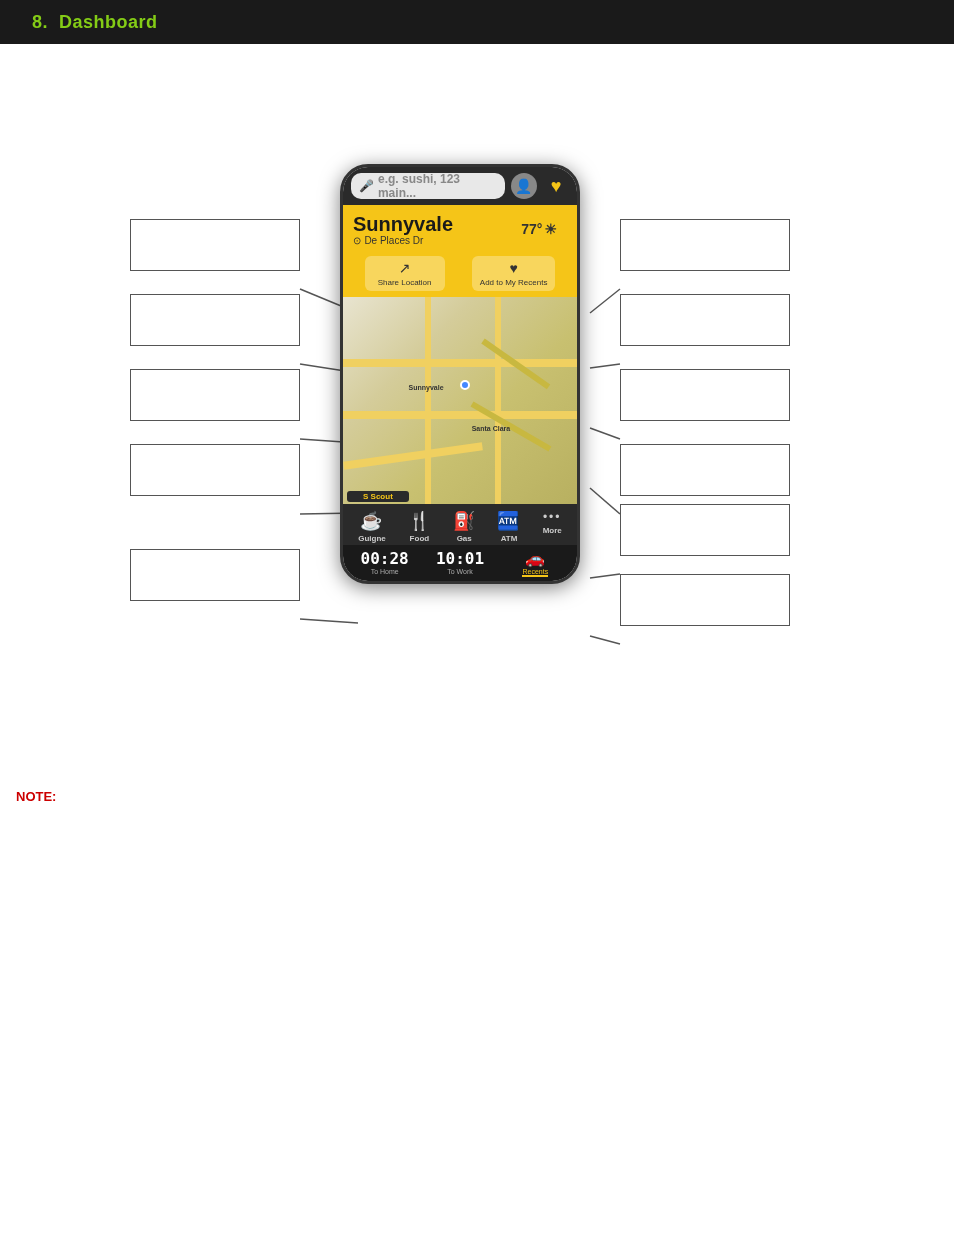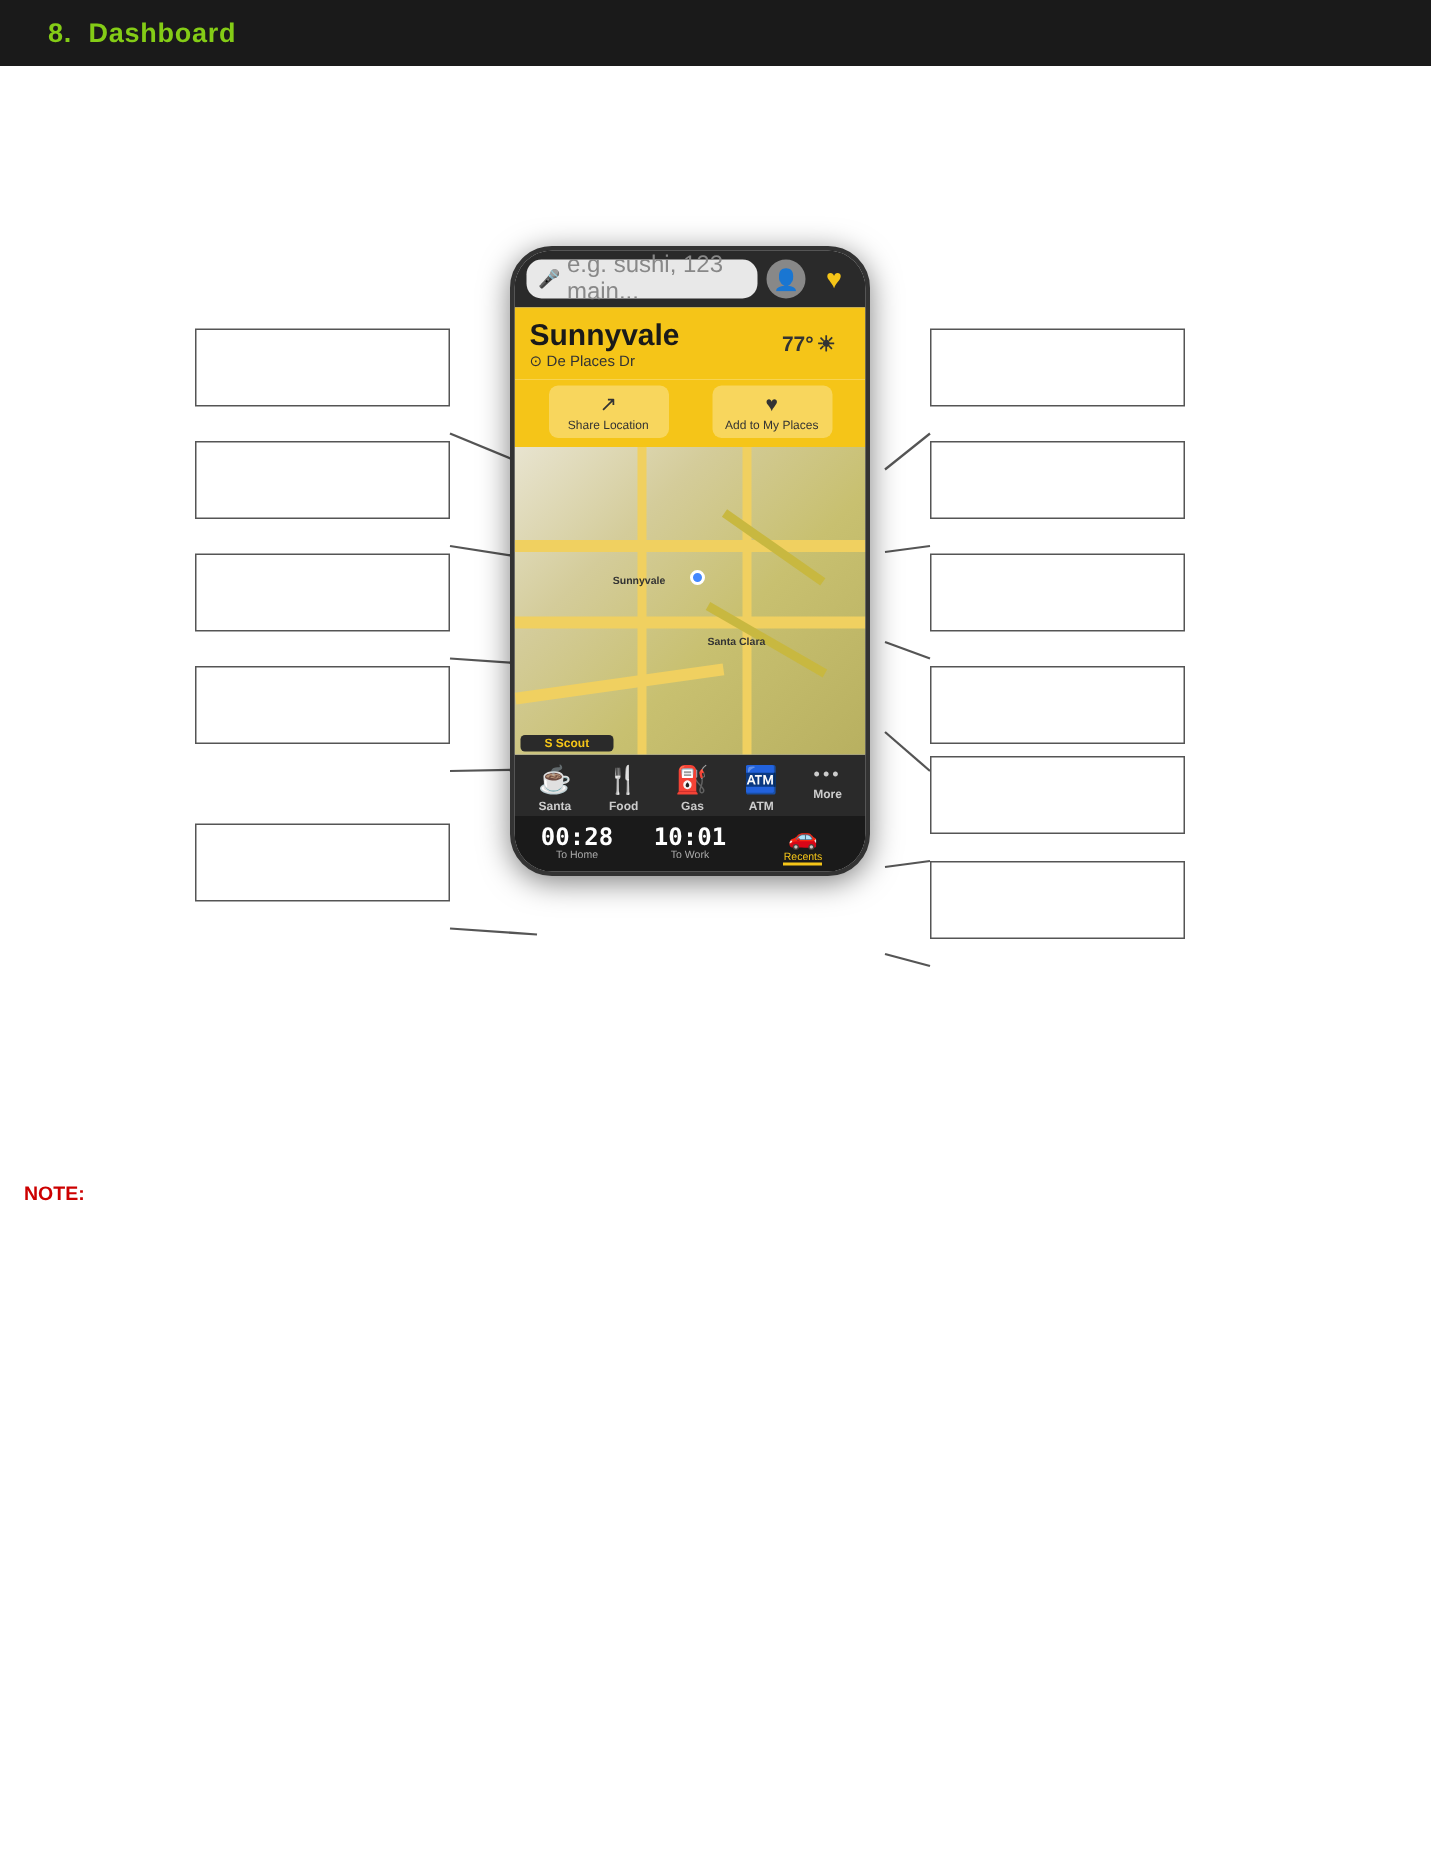--- a/index.html
+++ b/index.html
@@ -76,22 +76,23 @@
       display: flex;
       align-items: center;
       padding: 0 8px;
       gap: 4px;
     }
     .mic-icon {
       font-size: 12px;
       color: #555;
     }
     .search-placeholder {
-      font-size: 16px;
+      font-size: 12px;
       color: #888;
+      font-weight: bold;
     }
     .profile-icon {
       width: 26px;
       height: 26px;
       border-radius: 50%;
       background: #888;
       display: flex;
       align-items: center;
       justify-content: center;
       font-size: 14px;
@@ -409,21 +410,21 @@
         </div>
       </div>
 
       <div class="action-row">
         <div class="action-btn">
           <span class="action-btn-icon">↗</span>
           <span>Share Location</span>
         </div>
         <div class="action-btn">
           <span class="action-btn-icon">♥</span>
-          <span>Add to My Places</span>
+          <span>Add to My Recents</span>
         </div>
       </div>
 
       <div class="map-area">
 
         <div class="map-road-h" style="top:30%; left:0; width:100%;"></div>
         <div class="map-road-h" style="top:55%; left:0; width:100%;"></div>
         <div class="map-road-h" style="top:75%; left:0; width:60%; transform:rotate(-8deg);"></div>
         <div class="map-road-v" style="left:35%; top:0; height:100%;"></div>
         <div class="map-road-v" style="left:65%; top:0; height:100%;"></div>
@@ -436,21 +437,21 @@
         <div class="map-dot"></div>
 
         <div class="scout-logo">
           <span style="color:#f5c518; font-weight:bold;">S</span> Scout
         </div>
       </div>
 
       <div class="quick-links">
         <div class="quick-link-item">
           <span class="quick-link-icon">☕</span>
-          <span class="quick-link-label">Santa</span>
+          <span class="quick-link-label">Guigne</span>
         </div>
         <div class="quick-link-item">
           <span class="quick-link-icon">🍴</span>
           <span class="quick-link-label food-label">Food</span>
         </div>
         <div class="quick-link-item">
           <span class="quick-link-icon">⛽</span>
           <span class="quick-link-label">Gas</span>
         </div>
         <div class="quick-link-item">

